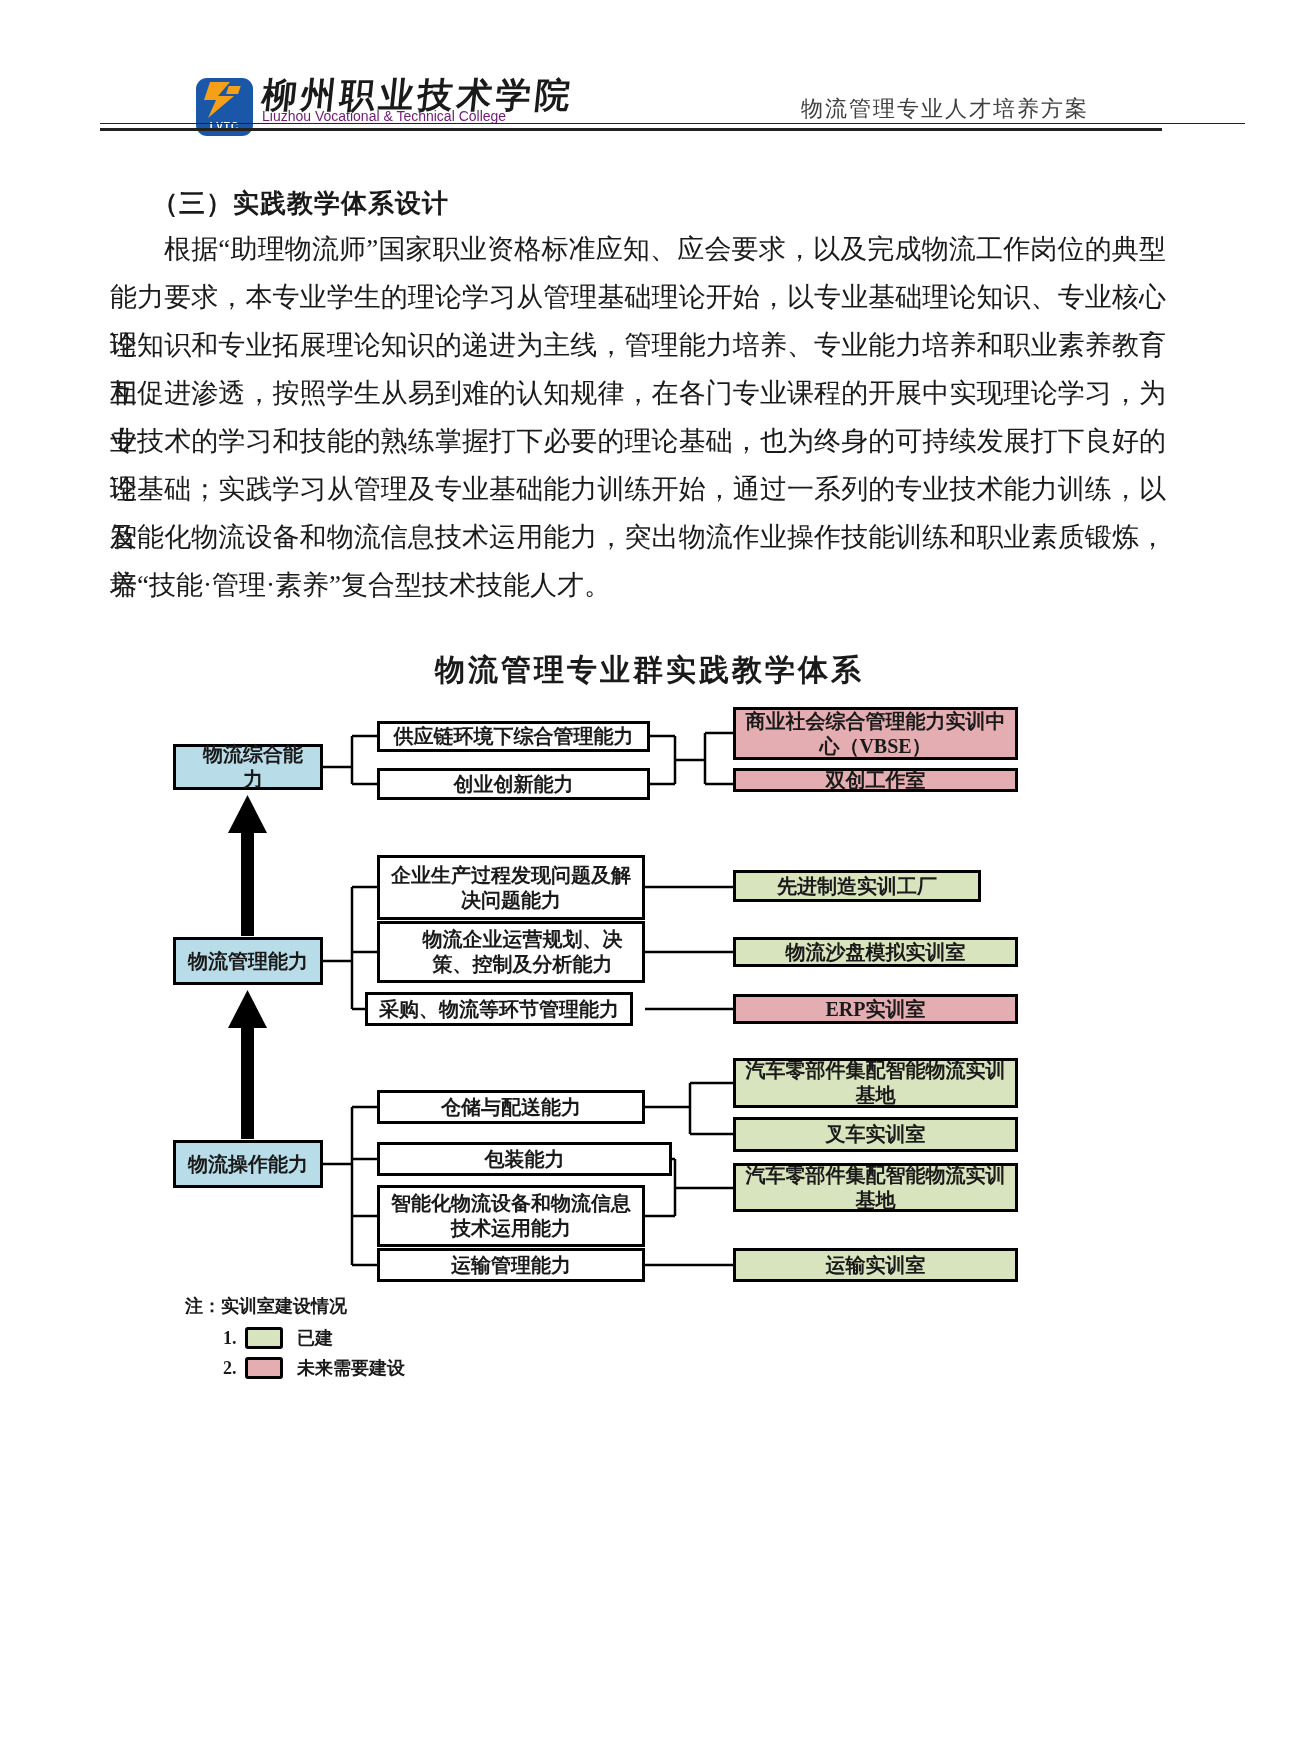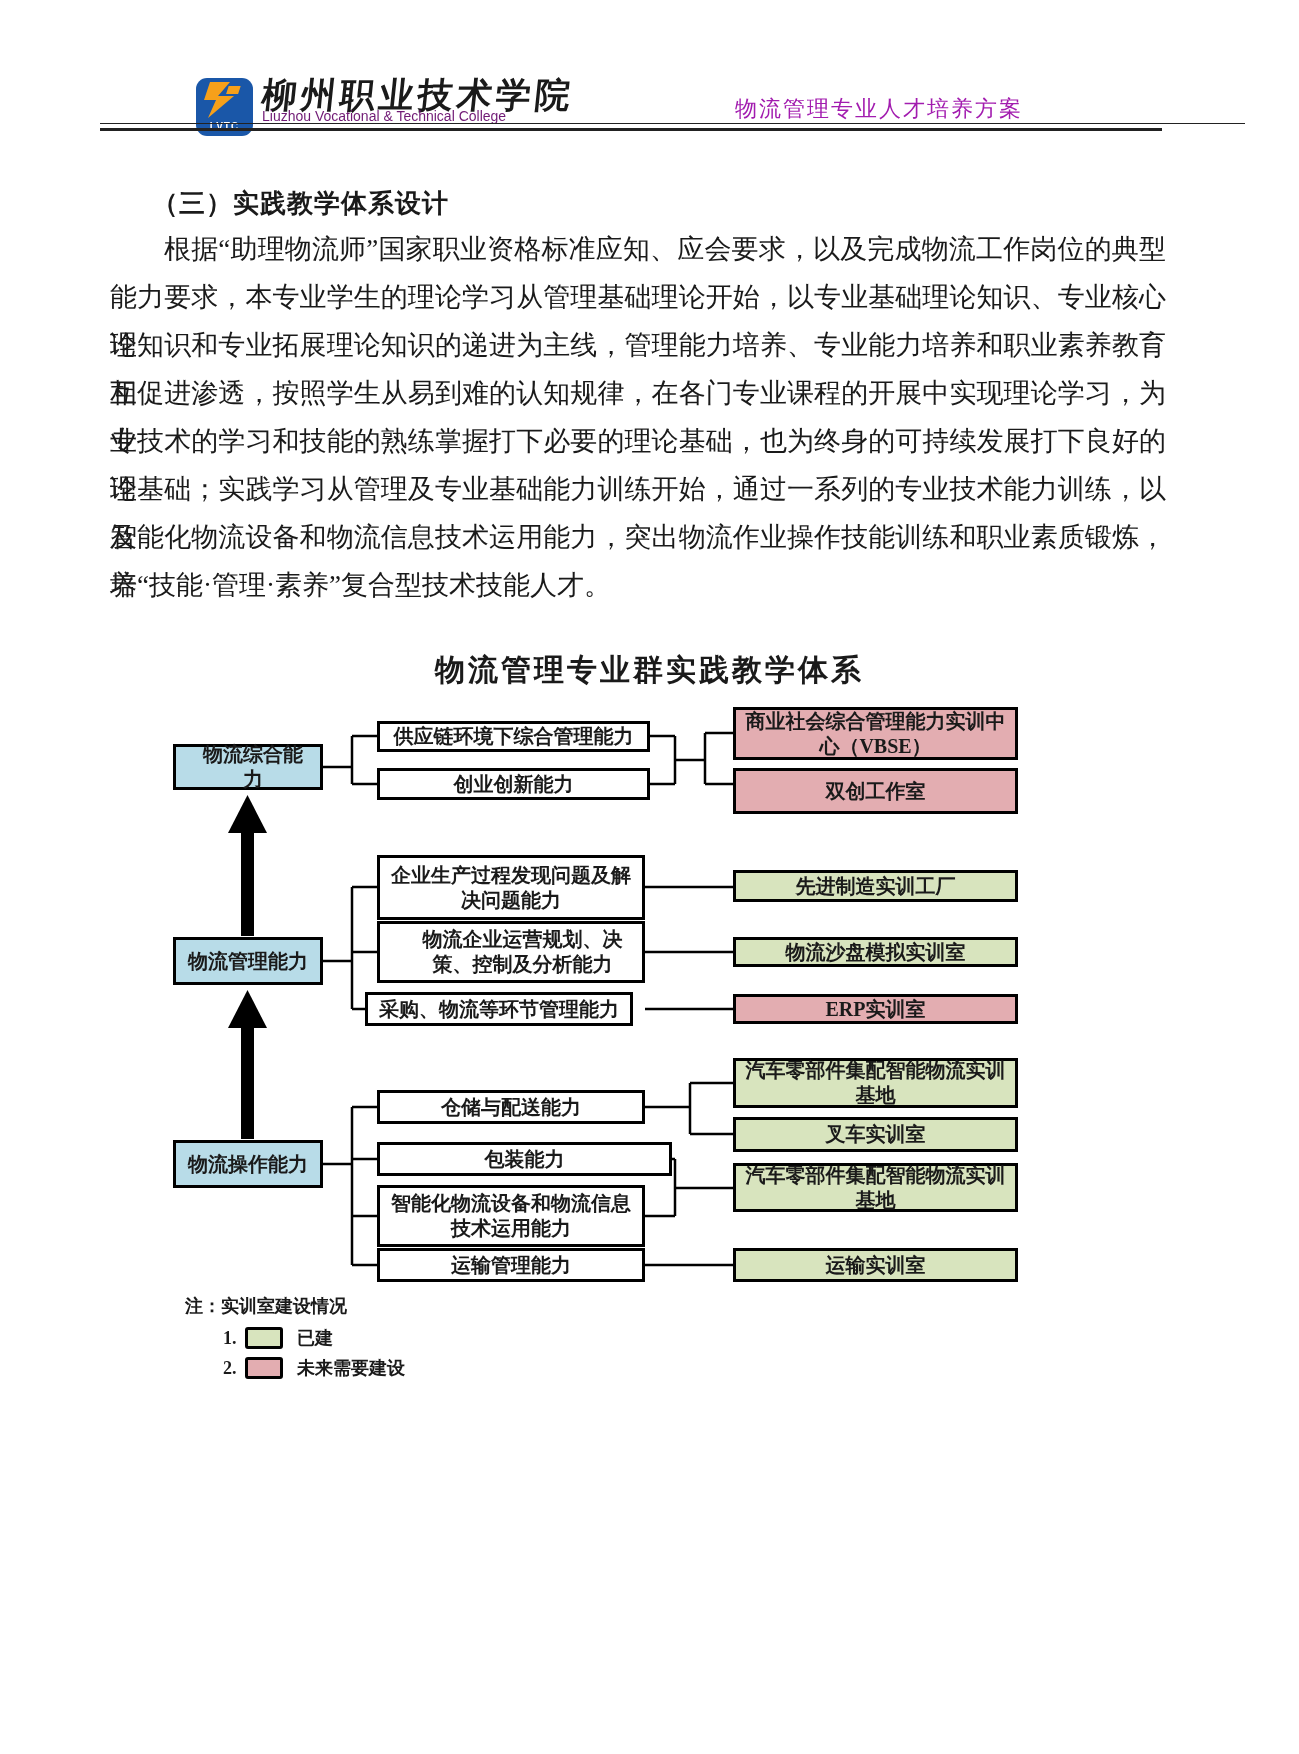--- a/index.html
+++ b/index.html
@@ -9,22 +9,22 @@
   
   .logo{position:absolute;left:196px;top:78px;width:57px;height:58px;background:#1a57a8;
         border-radius:11px;display:flex;flex-direction:column;align-items:center;justify-content:flex-end;text-align:center;}
   .logo svg{position:absolute;top:4px;left:8px;}
   .logo-txt{position:relative;color:#fff;font-family:"Liberation Sans",sans-serif;
         font-size:10px;font-weight:bold;letter-spacing:1px;margin-bottom:4px;}
   .college-cn{position:absolute;left:262px;top:72px;font-size:35px;font-weight:bold;
         transform:skewX(-6deg);letter-spacing:4px;font-family:"Liberation Serif",serif;}
   .college-en{position:absolute;left:262px;top:108px;font-size:14px;color:#701a75;
         font-family:"Liberation Sans",sans-serif;}
-  .doc-title{position:absolute;left:735px;top:94px;width:420px;text-align:left;
-        font-size:22px;color:#a21caf;letter-spacing:2px;}
+  .doc-title{position:absolute;left:735px;top:94px;width:420px;text-align:center;
+        font-size:22px;color:#404040;letter-spacing:2px;}
   .rule-thin{position:absolute;left:100px;top:123px;width:1145px;border-top:1.5px solid #222;}
   .rule-thick{position:absolute;left:100px;top:128px;width:1062px;border-top:3px solid #222;}
 
   
   .sec-heading{position:absolute;left:152px;top:186px;font-size:26px;font-weight:bold;
         font-family:"Liberation Sans",sans-serif;letter-spacing:1px;}
   .para{position:absolute;left:110px;top:225px;width:1056px;font-size:27px;line-height:48px;}
   .para-line{height:48px;text-align:justify;text-align-last:justify;white-space:normal;}
   .para-line.first{text-indent:2em;}
   .para-line.last{text-align-last:left;}
@@ -112,22 +112,22 @@
   <div class="bx" style="left:377px;top:768px;width:273px;height:32px;">创业创新能力</div>
   <div class="bx" style="left:377px;top:855px;width:268px;height:65px;">企业生产过程发现问题及解决问题能力</div>
   <div class="bx" style="left:377px;top:921px;width:268px;height:62px;padding-left:32px;">物流企业运营规划、决策、控制及分析能力</div>
   <div class="bx" style="left:365px;top:992px;width:268px;height:34px;">采购、物流等环节管理能力</div>
   <div class="bx" style="left:377px;top:1090px;width:268px;height:34px;">仓储与配送能力</div>
   <div class="bx" style="left:377px;top:1142px;width:295px;height:34px;">包装能力</div>
   <div class="bx" style="left:377px;top:1185px;width:268px;height:62px;">智能化物流设备和物流信息技术运用能力</div>
   <div class="bx" style="left:377px;top:1248px;width:268px;height:34px;">运输管理能力</div>
 
   <div class="bx fac" style="left:733px;top:707px;width:285px;height:53px;" data-status="planned">商业社会综合管理能力实训中心（VBSE）</div>
-  <div class="bx fac" style="left:733px;top:768px;width:285px;height:46px;" data-status="planned">双创工作室</div>
-  <div class="bx fac" style="left:733px;top:870px;width:285px;height:32px;font-family:Liberation Serif, serif;" data-status="built">先进制造实训工厂</div>
+  <div class="bx fac" style="left:733px;top:768px;width:285px;height:24px;" data-status="planned">双创工作室</div>
+  <div class="bx fac" style="left:733px;top:870px;width:248px;height:32px;font-family:Liberation Serif, serif;" data-status="built">先进制造实训工厂</div>
   <div class="bx fac" style="left:733px;top:937px;width:285px;height:30px;" data-status="built">物流沙盘模拟实训室</div>
   <div class="bx fac" style="left:733px;top:994px;width:285px;height:30px;" data-status="planned">ERP实训室</div>
   <div class="bx fac" style="left:733px;top:1058px;width:285px;height:50px;" data-status="built">汽车零部件集配智能物流实训基地</div>
   <div class="bx fac" style="left:733px;top:1117px;width:285px;height:35px;" data-status="built">叉车实训室</div>
   <div class="bx fac" style="left:733px;top:1163px;width:285px;height:49px;" data-status="built">汽车零部件集配智能物流实训基地</div>
   <div class="bx fac" style="left:733px;top:1248px;width:285px;height:34px;" data-status="built">运输实训室</div>
 
   <div class="legend">
     <div class="legend-note">注：实训室建设情况</div>
     <div class="legend-row">

